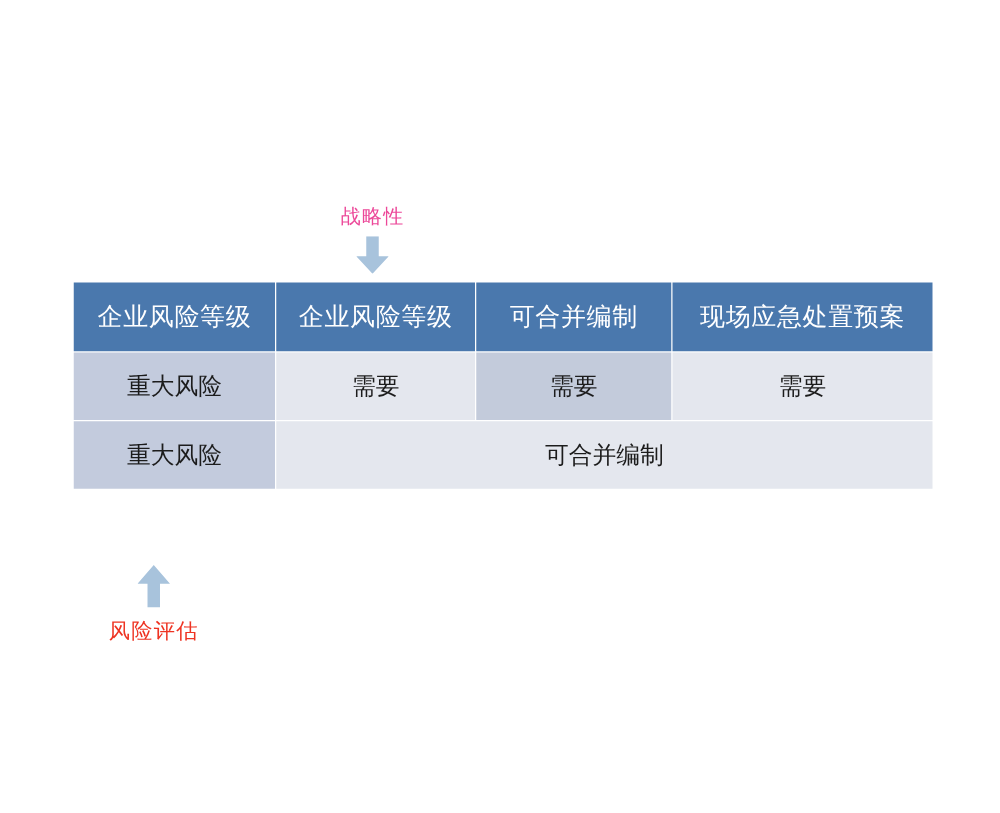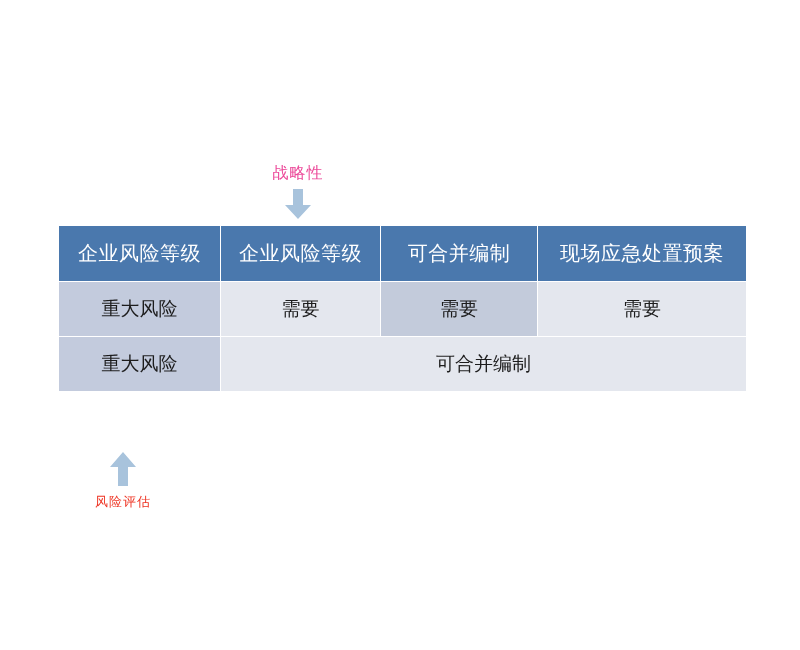--- a/index.html
+++ b/index.html
@@ -48,21 +48,21 @@
     margin: 0 auto;
   }
 
   .callout-bottom {
     position: absolute;
     width: 130px;
     text-align: center;
   }
   .callout-bottom .callout-label-red {
     font-family: "DejaVu Serif", "Liberation Serif", serif;
-    font-size: 13px;
+    font-size: 17px;
     color: #ee3322;
     letter-spacing: 1px;
     margin-top: 7px;
     white-space: nowrap;
   }
 
   
   .matrix {
     position: absolute;
     left: 58px;

